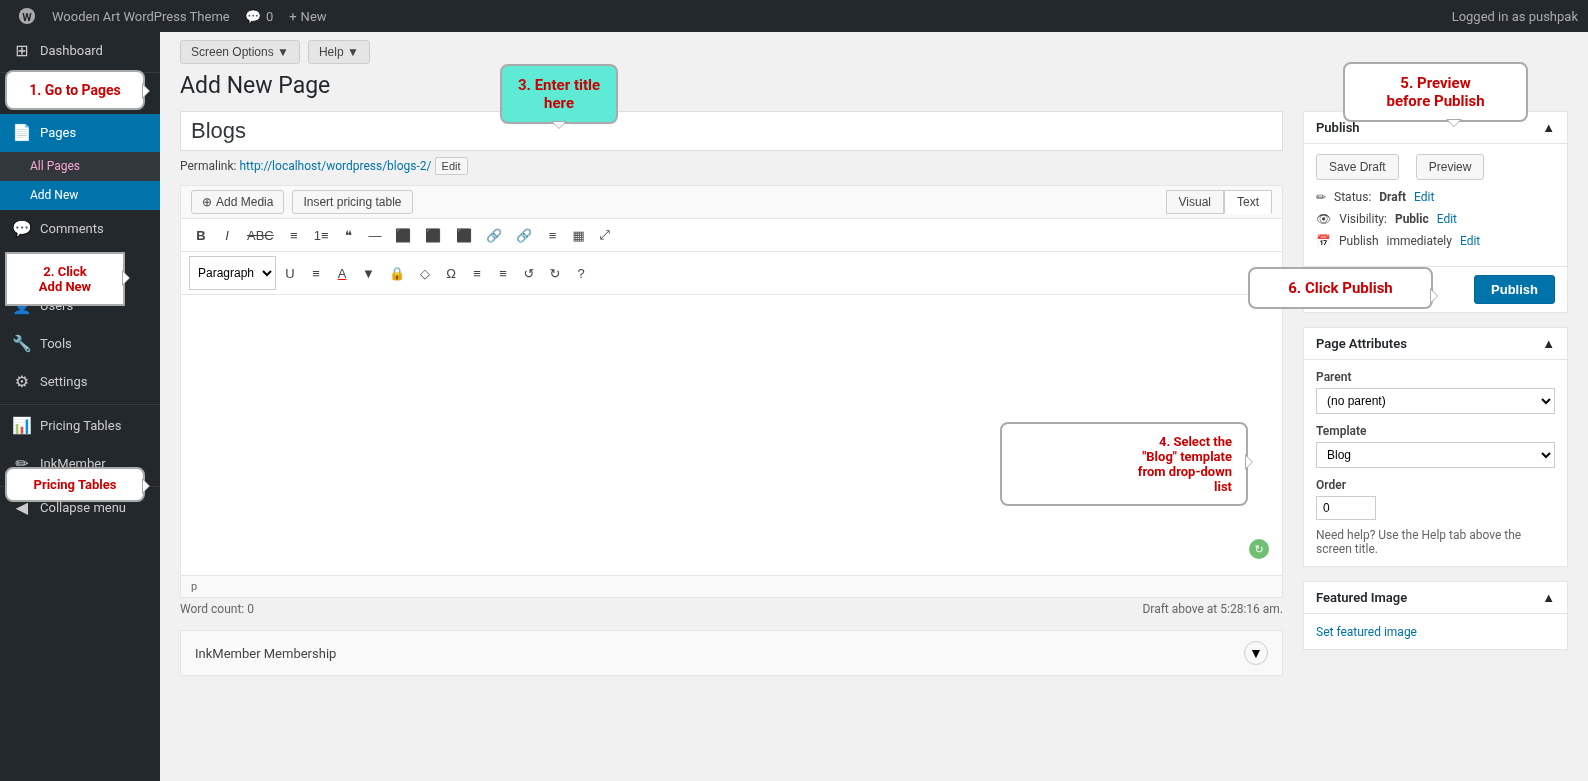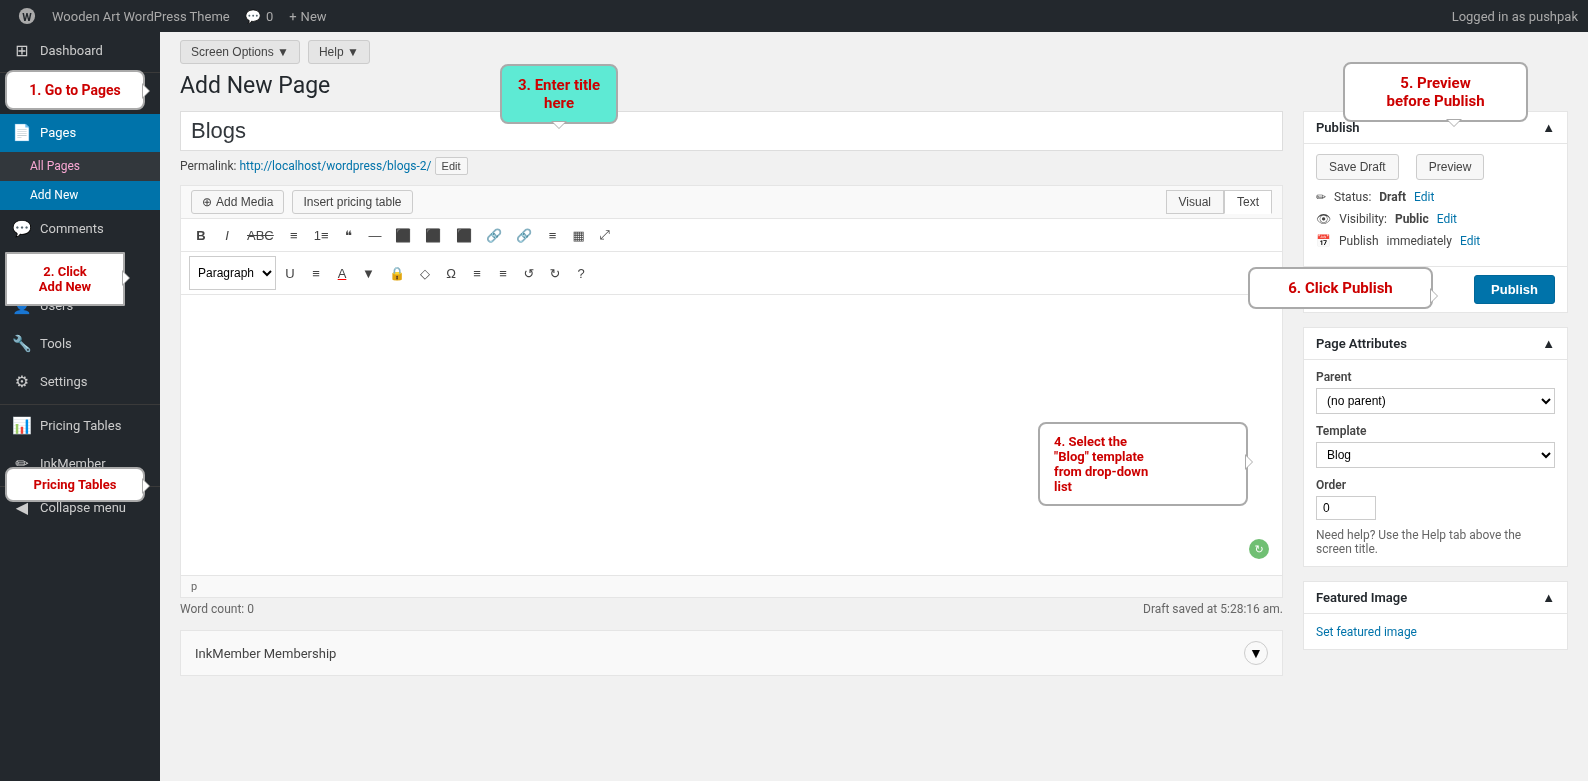--- a/index.html
+++ b/index.html
@@ -414,29 +414,29 @@
       left: 50%;
       transform: translateX(-50%);
       border: 8px solid transparent;
       border-top-color: #aaa;
     }
 
     .callout-select-blog {
       position: absolute;
       right: 340px;
       top: 390px;
-      width: 210px;
+      width: 248px;
       background: white;
       border: 2px solid #aaa;
       border-radius: 8px;
       padding: 10px 14px;
       font-size: 13px;
       font-weight: bold;
       color: #cc0000;
-      text-align: left;
+      text-align: right;
       z-index: 200;
     }
     .callout-select-blog::after {
       content: '';
       position: absolute;
       right: -12px;
       top: 40%;
       border: 6px solid transparent;
       border-left-color: white;
     }
@@ -731,21 +731,21 @@
             </div>
           </div>
 
           <div class="editor-footer">
             <span>p</span>
           </div>
         </div>
 
         <div class="word-count-bar">
           <span>Word count: 0</span>
-          <span>Draft saved at 5:28:16 am.</span>
+          <span>Draft above at 5:28:16 am.</span>
         </div>
 
         <div class="inkmember-section">
           <span>InkMember Membership</span>
           <button style="background:#f9f9f9;border:1px solid #ccc;border-radius:50%;width:24px;height:24px;cursor:pointer;font-size:14px;">▼</button>
         </div>
       </div>
 
       <div id="sidebar">
 

